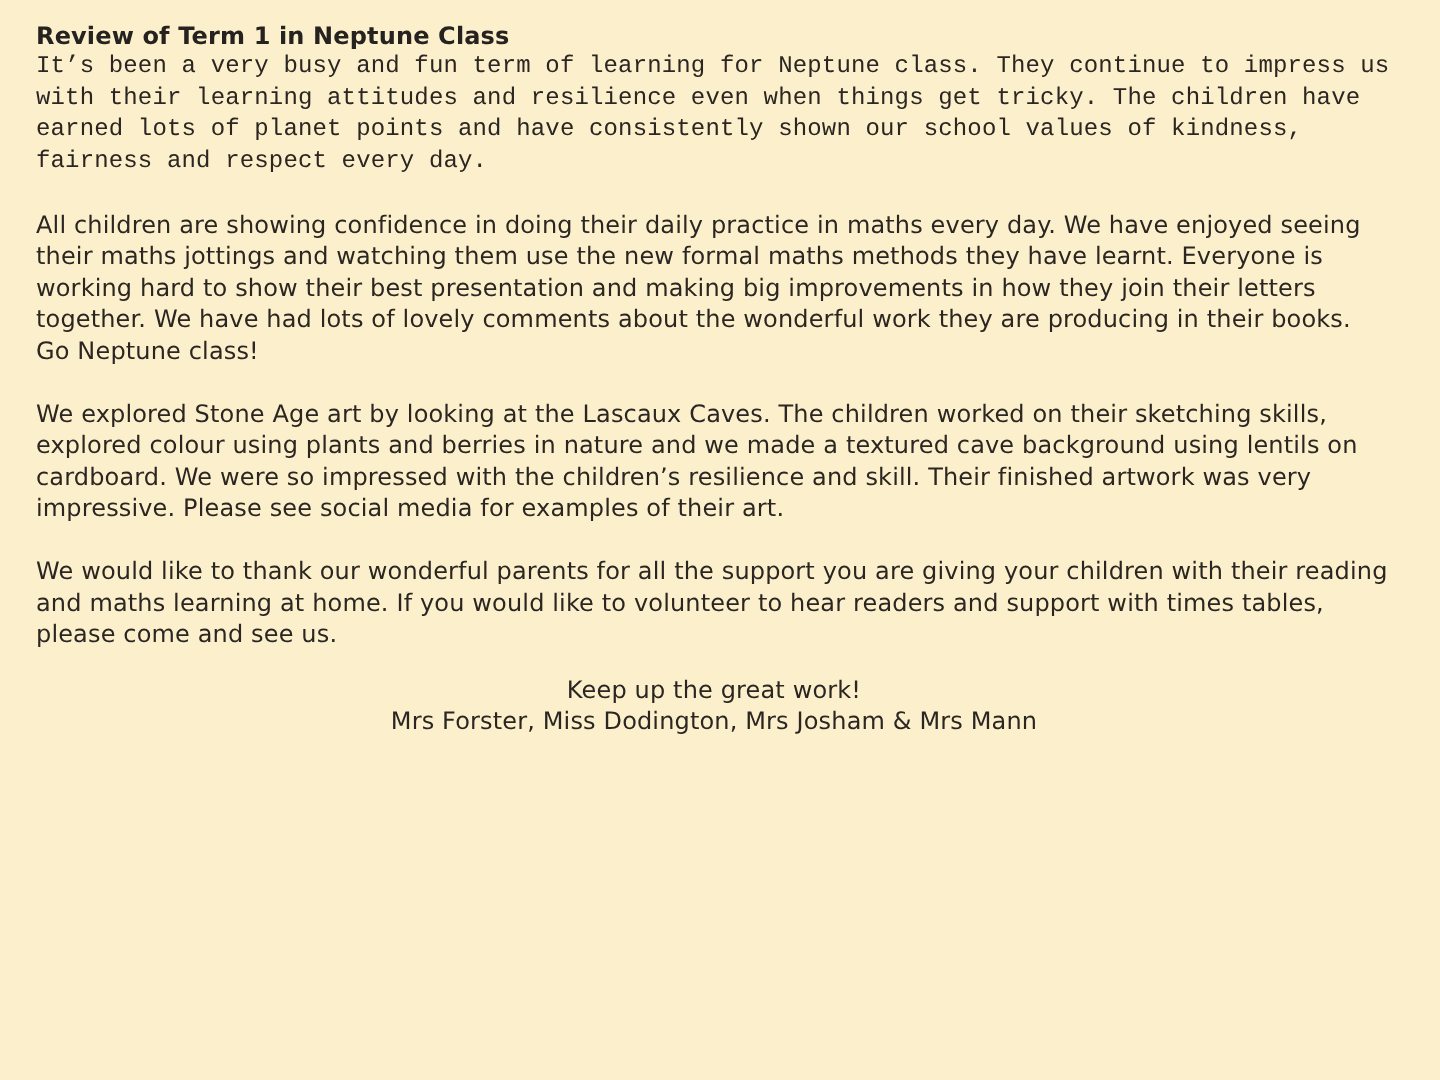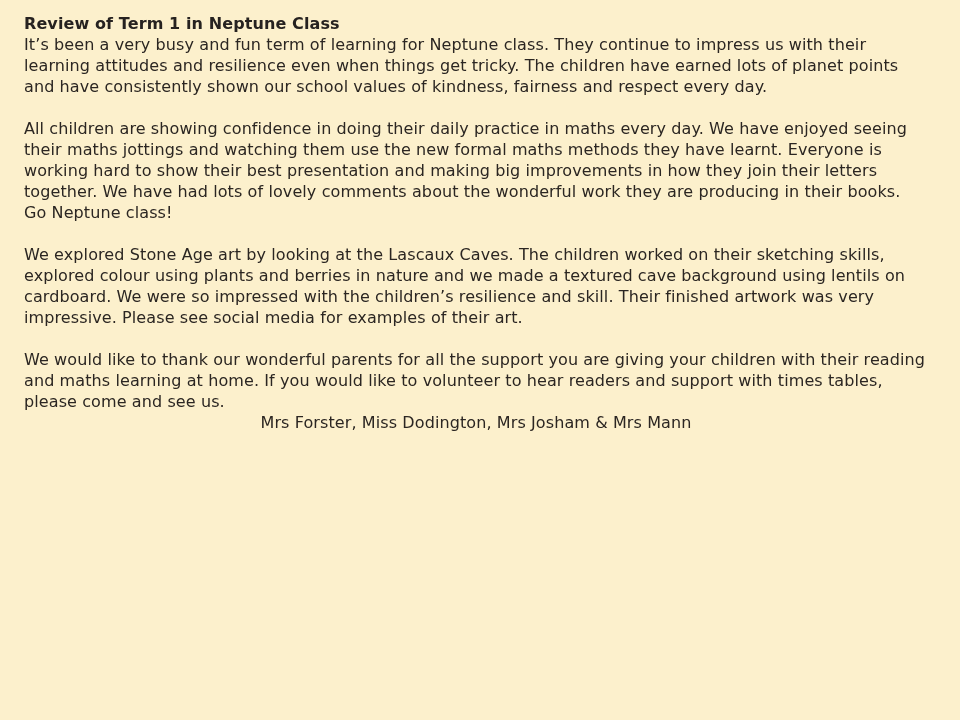--- a/index.html
+++ b/index.html
@@ -28,32 +28,34 @@
     font-size: 16px;
     line-height: 21px;
     font-weight: bold;
     color: #262220;
   }
   .para {
     margin: 0 0 21px 0;
   }
   .para:first-of-type {
     margin-top: 0;
+    font-family: Liberation Mono, monospace;
   }
   .para.last {
-    margin-bottom: 0;
+    margin-bottom: 16px;
   }
   .centered-line {
     margin: 0;
     text-align: center;
   }
 </style>
 </head>
 <body>
 
 <div class="page">
   <h1 class="doc-title">Review of Term 1 in Neptune Class</h1>
   <p class="para">It’s been a very busy and fun term of learning for Neptune class. They continue to impress us with their learning attitudes and resilience even when things get tricky. The children have earned lots of planet points and have consistently shown our school values of kindness, fairness and respect every day.</p>
   <p class="para">All children are showing confidence in doing their daily practice in maths every day. We have enjoyed seeing their maths jottings and watching them use the new formal maths methods they have learnt. Everyone is working hard to show their best presentation and making big improvements in how they join their letters together. We have had lots of lovely comments about the wonderful work they are producing in their books. Go Neptune class!</p>
   <p class="para">We explored Stone Age art by looking at the Lascaux Caves. The children worked on their sketching skills, explored colour using plants and berries in nature and we made a textured cave background using lentils on cardboard. We were so impressed with the children’s resilience and skill. Their finished artwork was very impressive. Please see social media for examples of their art.</p>
   <p class="para last">We would like to thank our wonderful parents for all the support you are giving your children with their reading and maths learning at home. If you would like to volunteer to hear readers and support with times tables, please come and see us.</p>
+  <p class="centered-line">Keep up the great work!</p>
   <p class="centered-line">Mrs Forster, Miss Dodington, Mrs Josham &amp; Mrs Mann</p>
 </div>
 
 </body></html>

